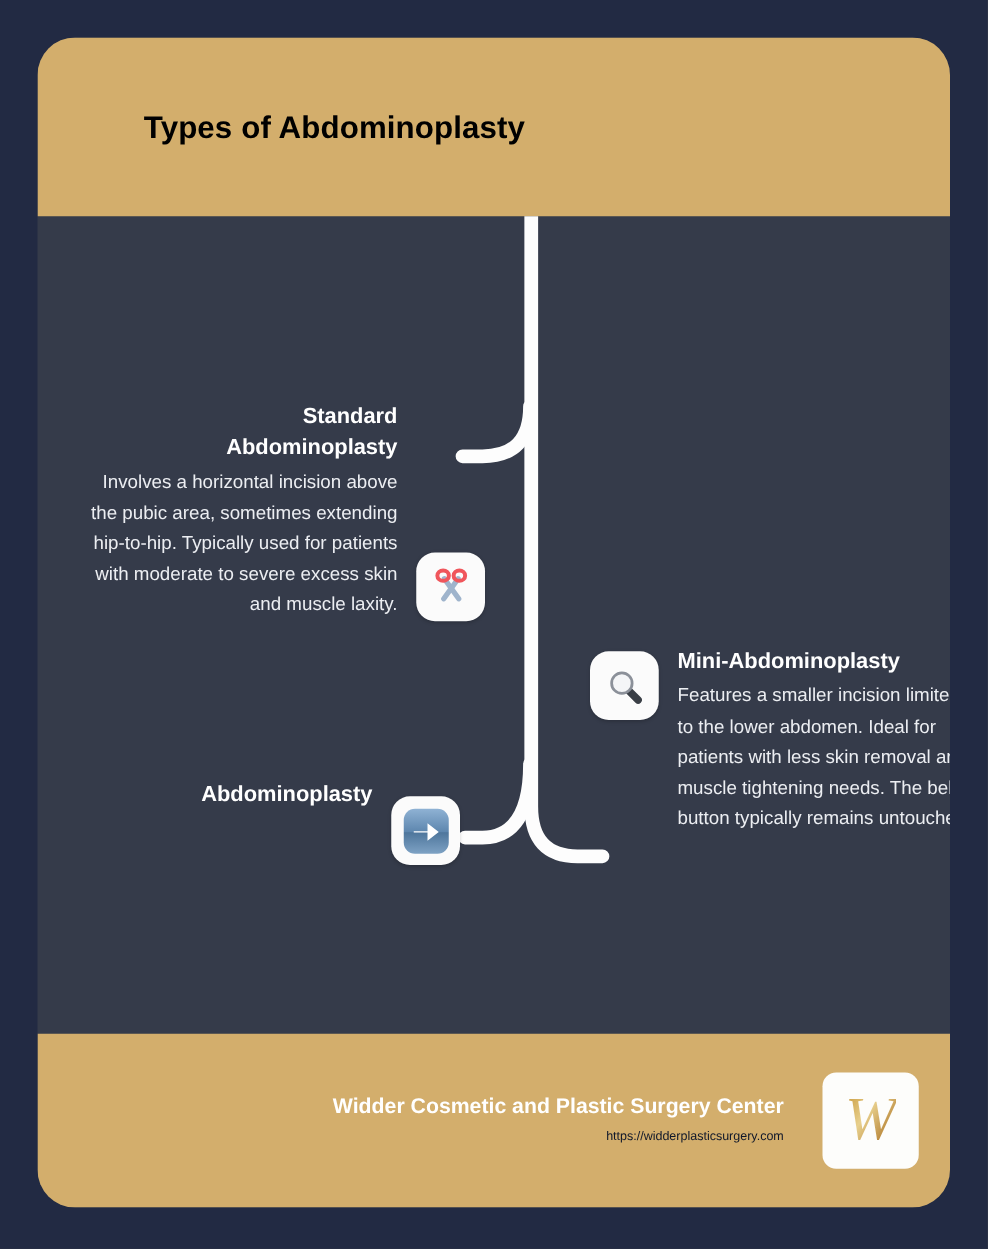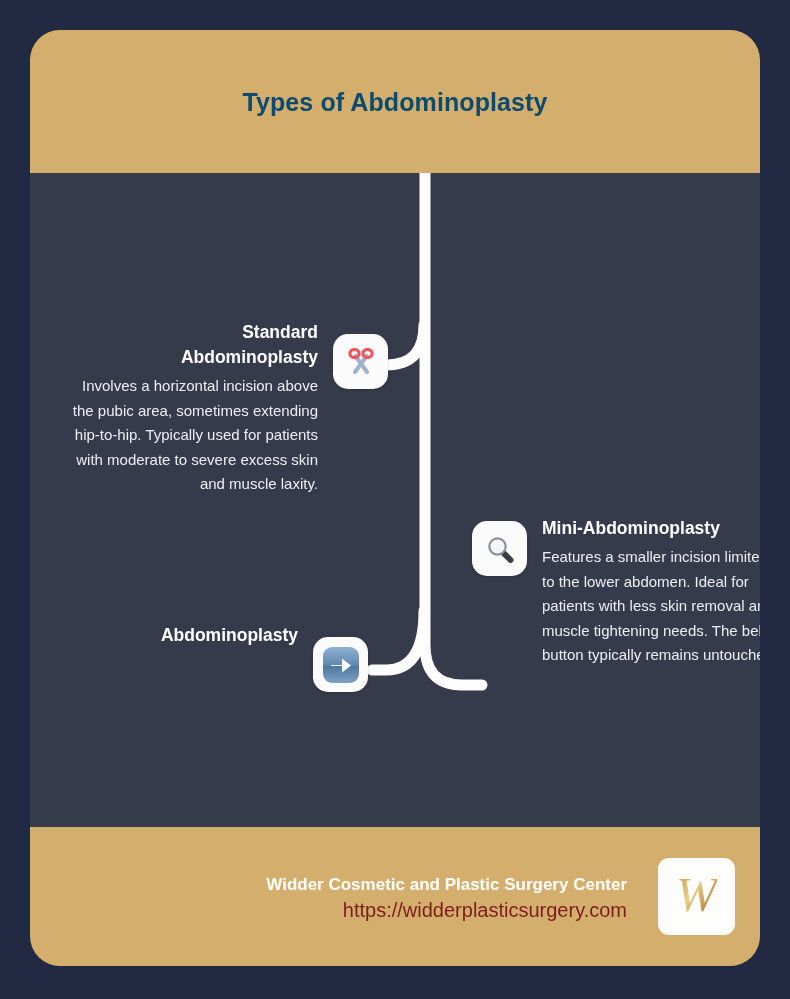--- a/index.html
+++ b/index.html
@@ -29,22 +29,22 @@
     top: 0;
     width: 730px;
     height: 143px;
     background: #d3ae6c;
     display: flex;
     align-items: center;
     justify-content: center;
   }
   .header-title {
     width: 560px;
-    text-align: center;
-    color: #0c4a6e;
+    text-align: left;
+    color: #000000;
     font-size: 25px;
     font-weight: bold;
     line-height: 42px;
     letter-spacing: 0.1px;
   }
   .body-area {
     position: absolute;
     left: 0;
     top: 143px;
     width: 730px;
@@ -95,20 +95,21 @@
     background: #fbfbfb;
     box-shadow: 0 1px 3px rgba(0,0,0,0.18);
     display: flex;
     align-items: center;
     justify-content: center;
     flex: none;
   }
   .node-std {
     left: 28px;
     top: 147px;
+    align-items: flex-end;
   }
   .node-std .icon-box { margin-left: 15px; margin-top: 14px; }
   .node-mini {
     left: 442px;
     top: 343px;
   }
   .node-mini .icon-box { margin-right: 15px; margin-top: 5px; }
   .node-ext {
     left: 8px;
     top: 450px;
@@ -131,22 +132,22 @@
     text-align: right;
     margin-right: 31px;
   }
   .footer-name {
     color: #ffffff;
     font-size: 17px;
     font-weight: bold;
     line-height: 26px;
   }
   .footer-url {
-    color: #7f1d1d;
-    font-size: 20px;
+    color: #0f172a;
+    font-size: 10px;
     line-height: 24px;
   }
   .footer-logo {
     width: 77px;
     height: 77px;
     border-radius: 11px;
     background: #fdfdfb;
     margin-right: 25px;
     display: flex;
     align-items: center;

